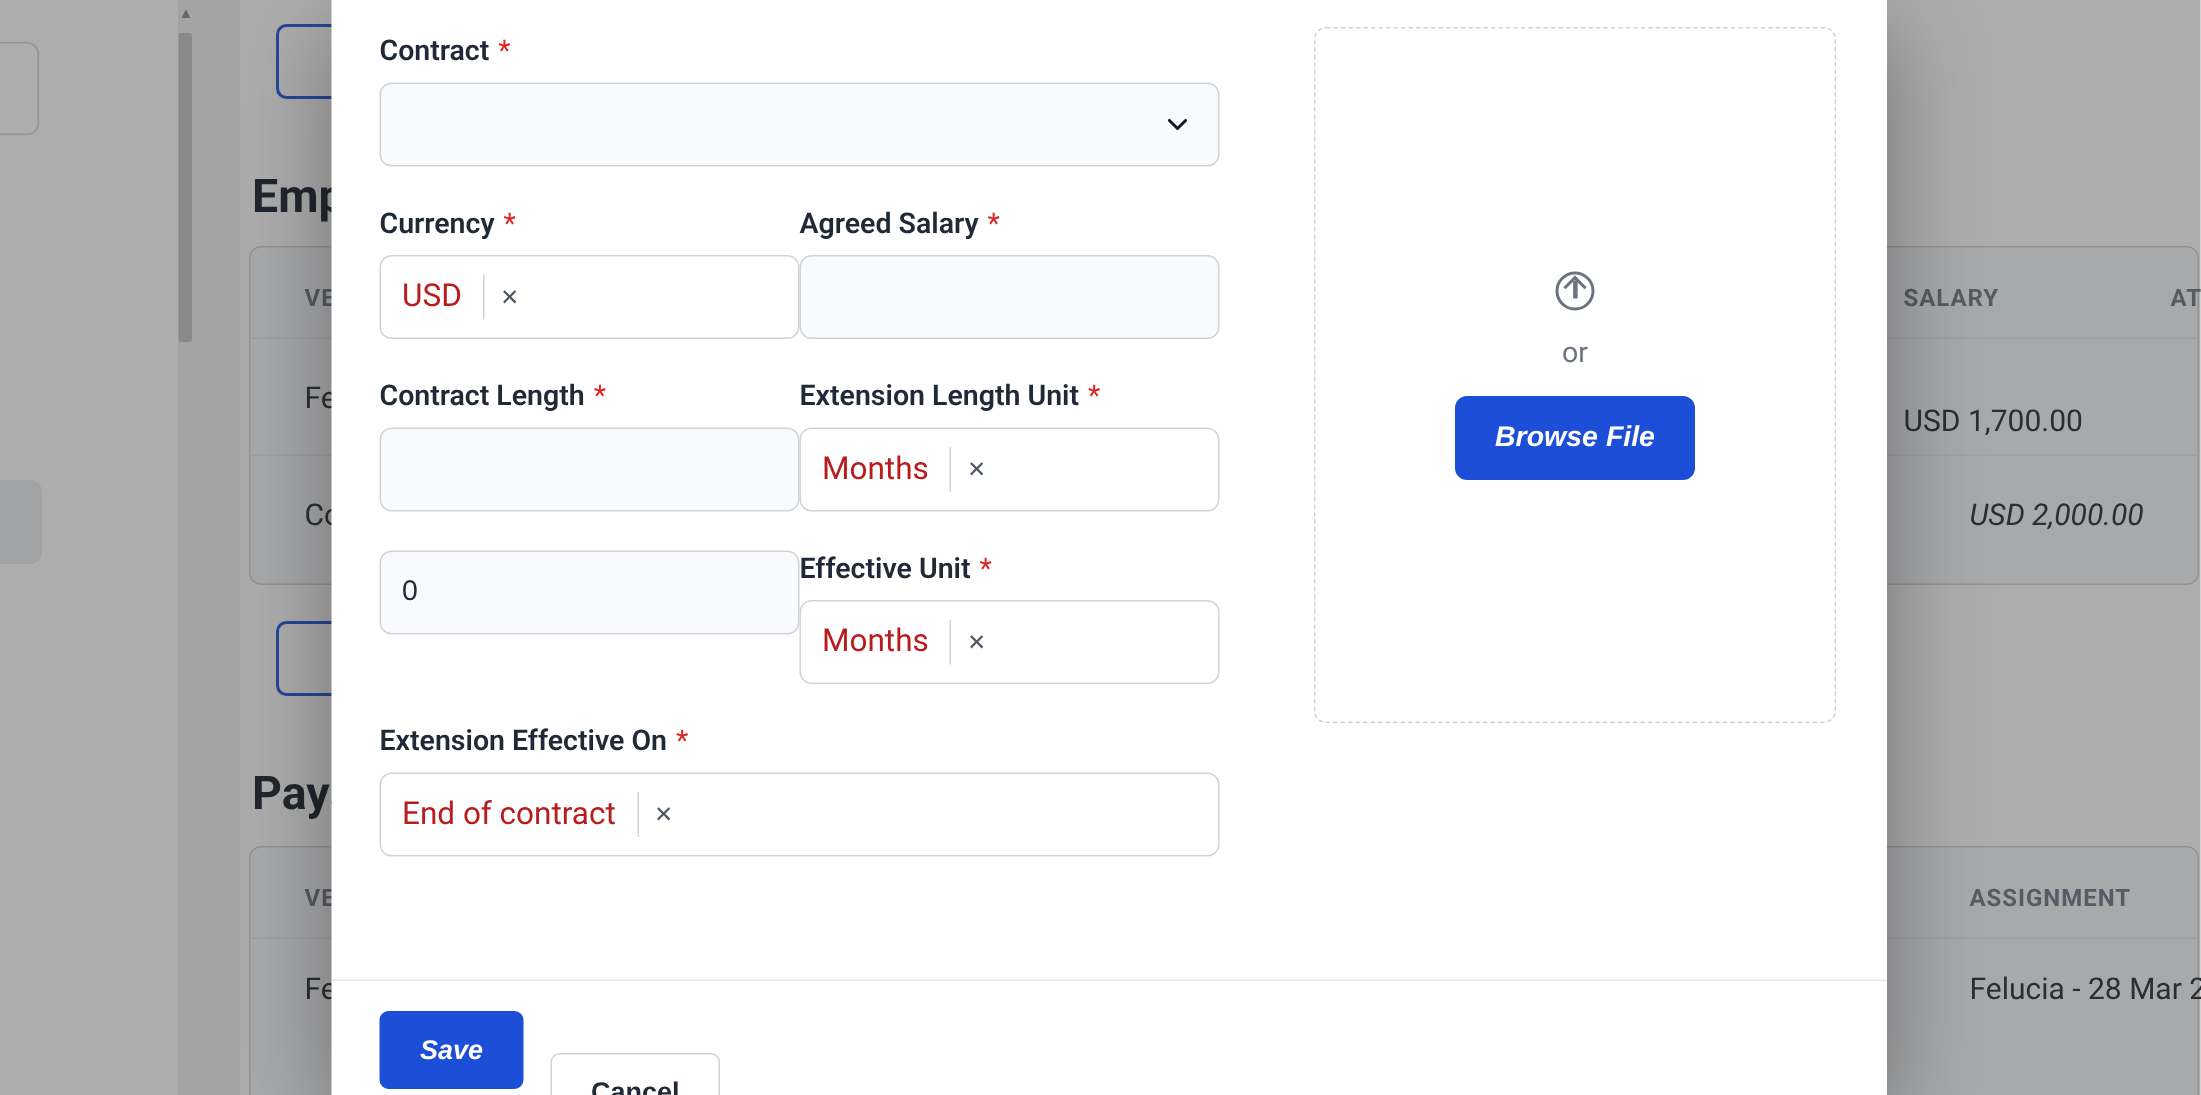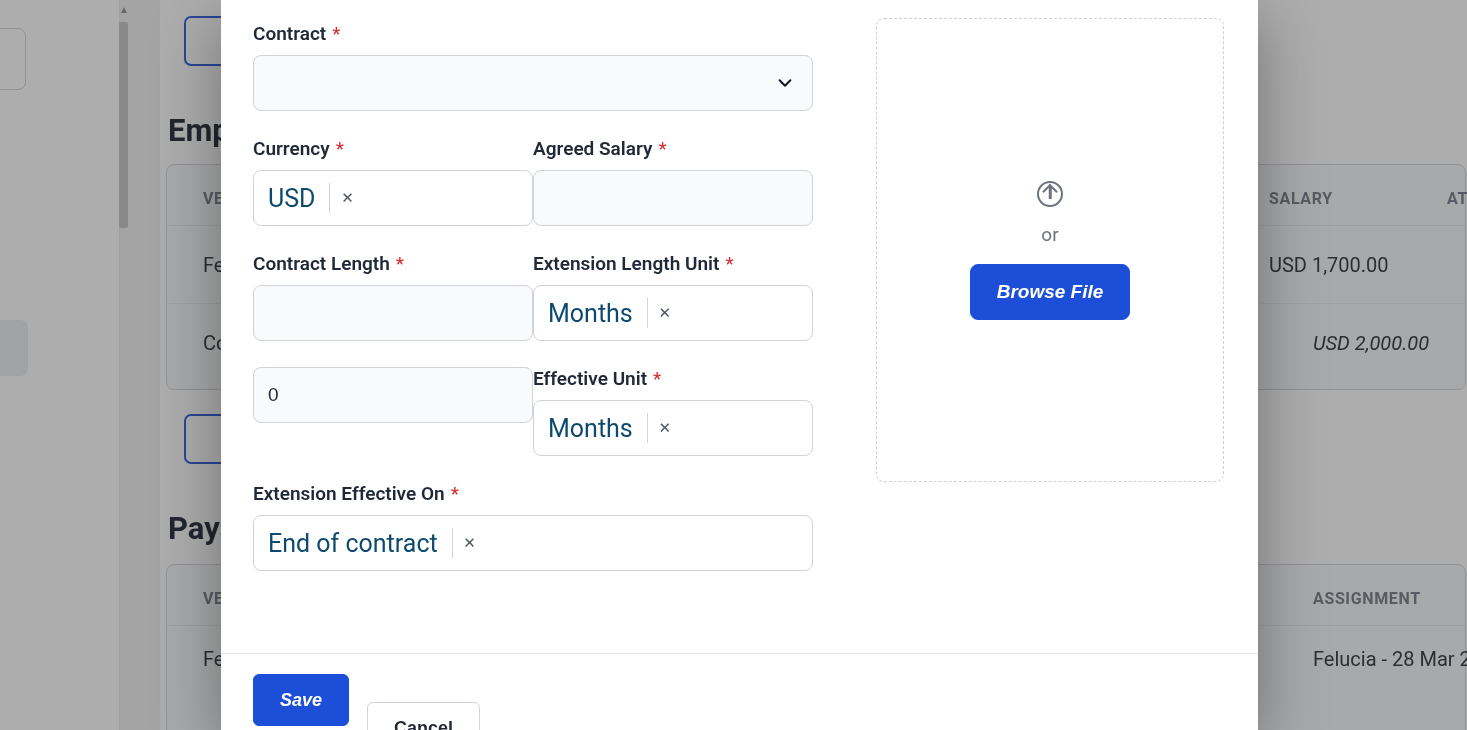--- a/index.html
+++ b/index.html
@@ -165,21 +165,21 @@
   }
   .pill-control {
     height: 56px; width: 100%;
     border: 1px solid #d0d3d9; border-radius: 8px;
     background: #fff;
     display: flex; align-items: center;
     padding-left: 14px;
     position: relative;
   }
   .pill-control .value {
-    font-size: 25px; color: #0c4a6e;
+    font-size: 21px; color: #b91c1c;
     padding-right: 14px;
   }
   .pill-control .divider {
     width: 1px; height: 30px; background: #d0d3d9;
   }
   .pill-control .clear {
     width: 34px; height: 34px;
     display: flex; align-items: center; justify-content: center;
     font-size: 15px; color: #4b5563; cursor: pointer;
   }
@@ -261,21 +261,21 @@
     <div class="bg-card" id="bg-card-emp">
       <div class="bg-table">
         <div class="row th-row" style="top:24px;">
           <span class="bg-table-head" style="position:absolute;left:36px;">VES</span>
           <span class="bg-table-head" style="position:absolute;left:1102px;">SALARY</span>
           <span class="bg-table-head" style="position:absolute;left:1280px;">AT</span>
         </div>
         <div class="hr" style="position:absolute;top:60px;left:0;right:0;"></div>
         <div class="row" style="top:88px;">
           <span class="bg-table-cell" style="position:absolute;left:36px;">Fel</span>
-          <span class="bg-table-cell" style="position:absolute;left:1102px;">USD 1,700.00</span>
+          <span class="bg-table-cell" style="position:absolute;left:1102px;margin-top:15px;">USD 1,700.00</span>
         </div>
         <div class="hr" style="position:absolute;top:138px;left:0;right:0;"></div>
         <div class="row" style="top:166px;">
           <span class="bg-table-cell" style="position:absolute;left:36px;">Co</span>
           <span class="bg-table-cell" style="position:absolute;left:1146px;font-style:italic;">USD 2,000.00</span>
         </div>
       </div>
     </div>
     <div class="bg-small-btn" style="top:414px;"></div>
 

